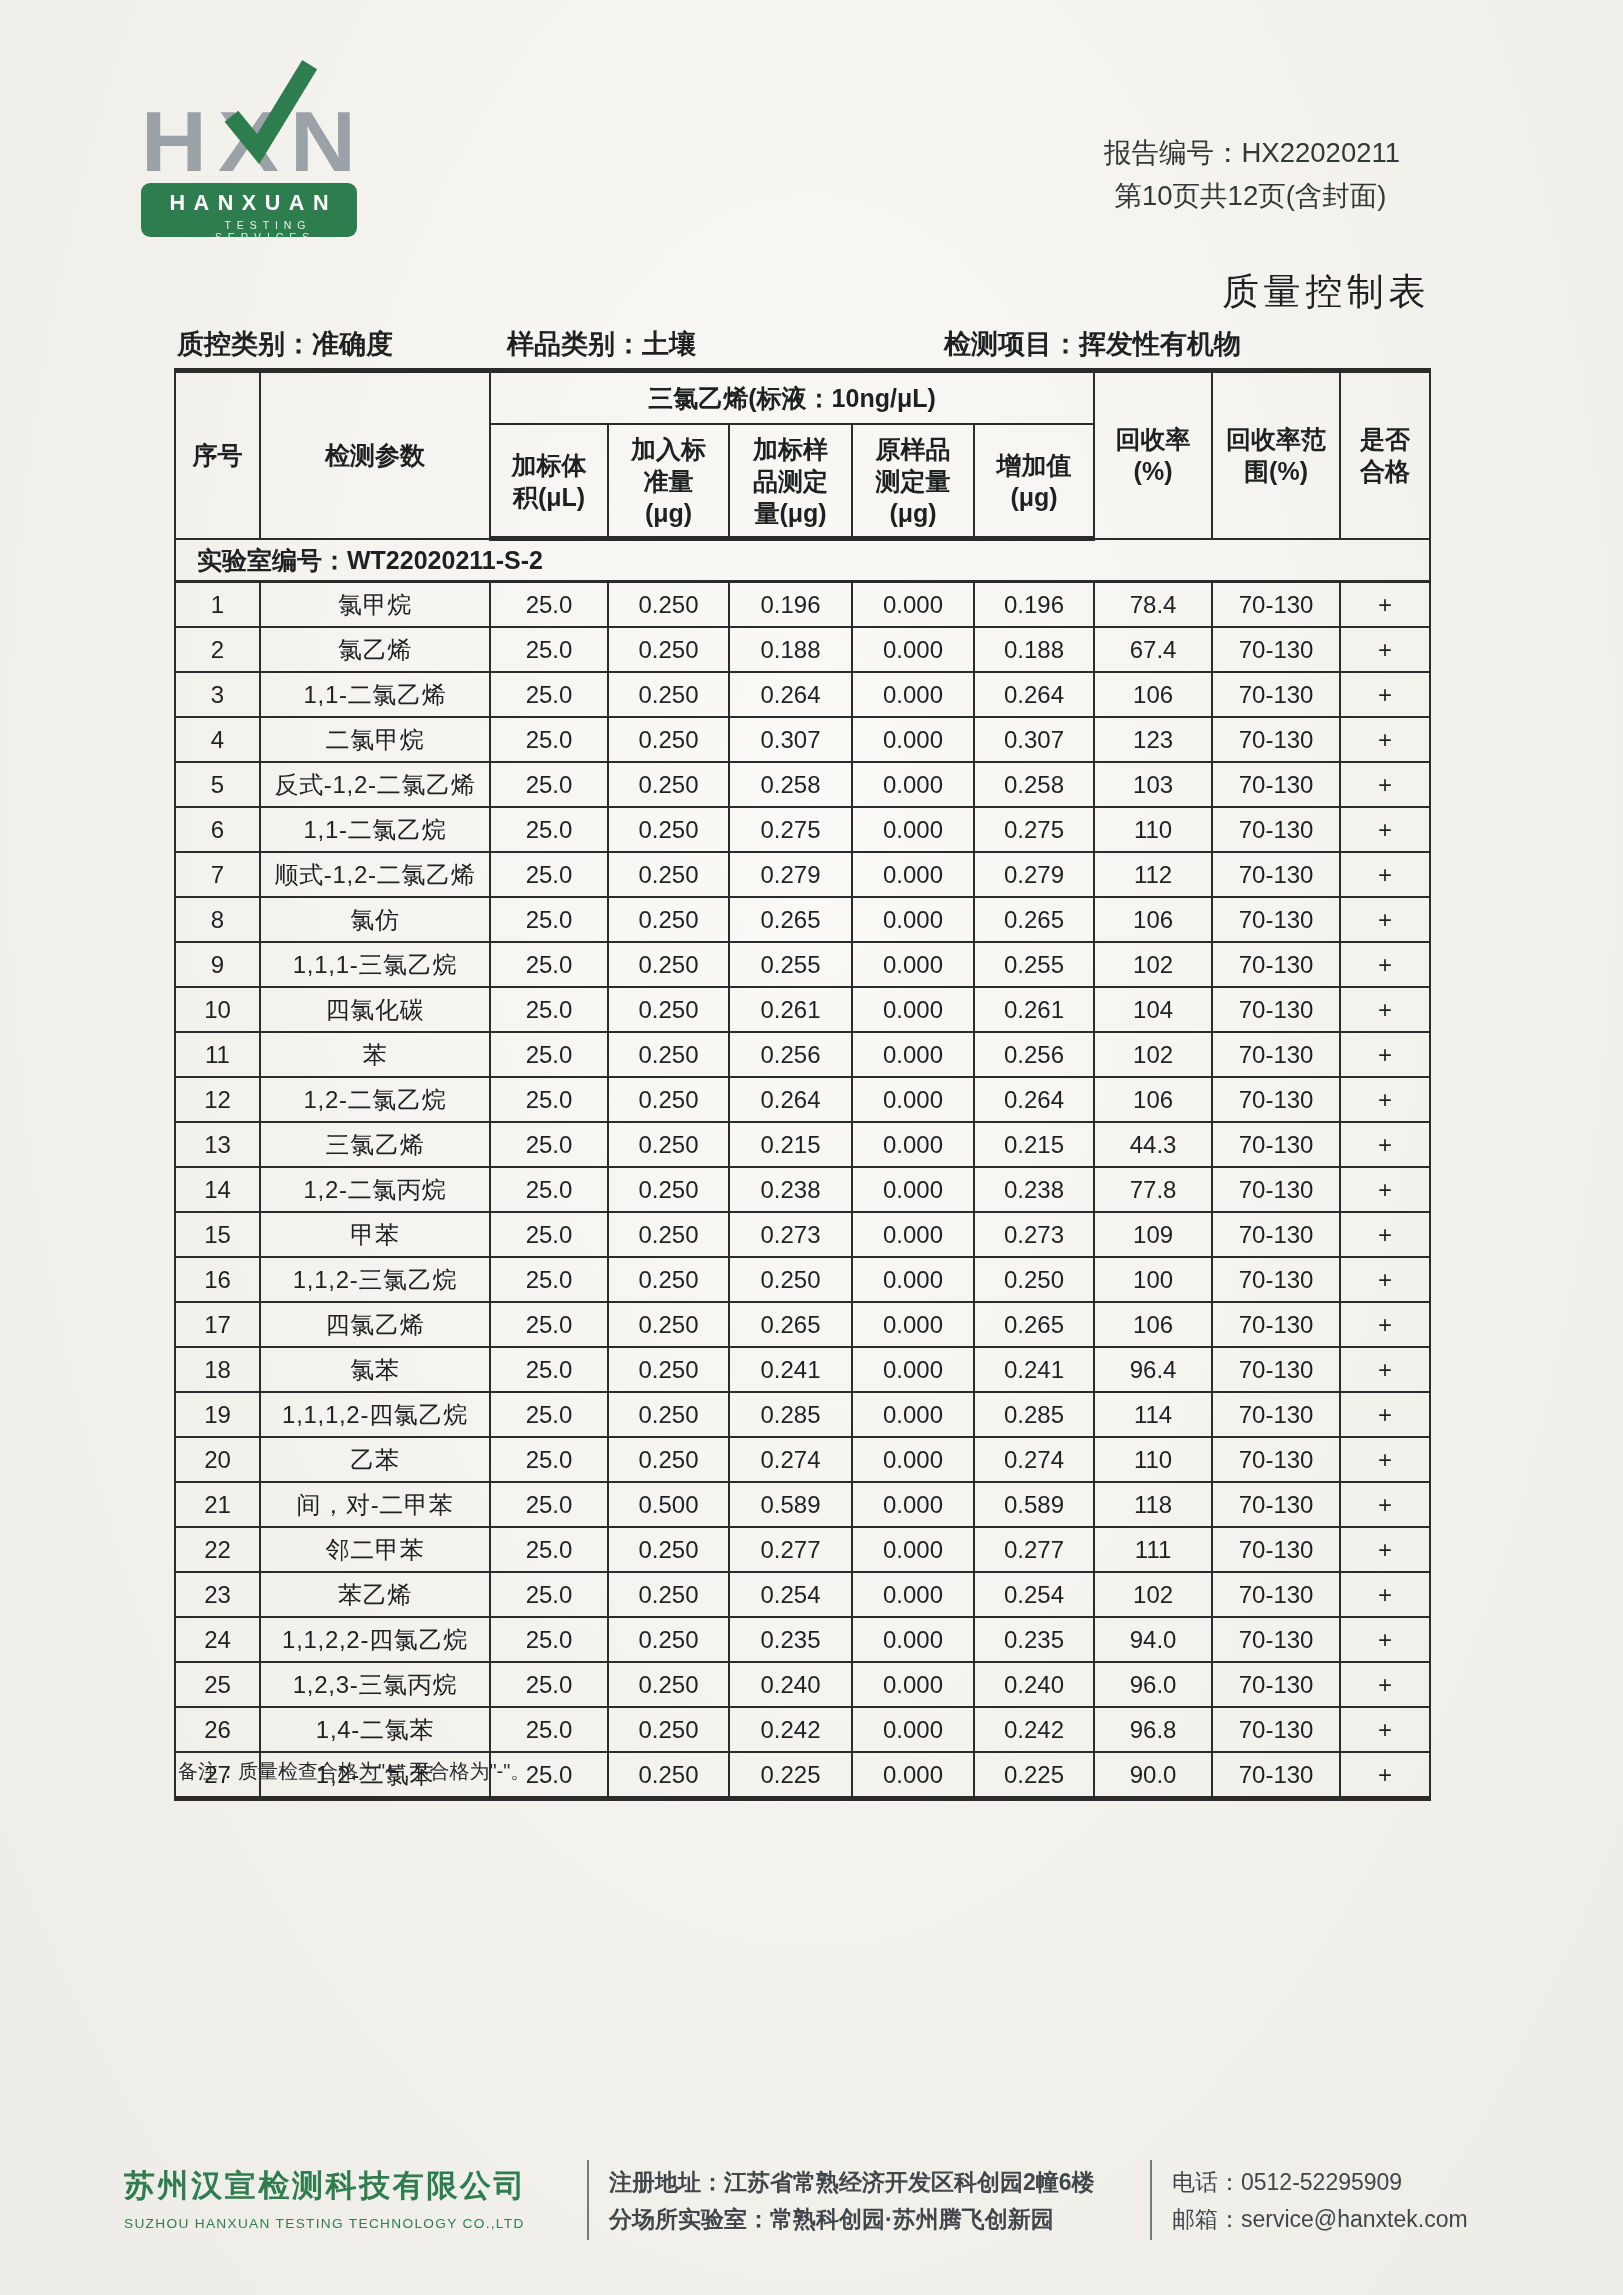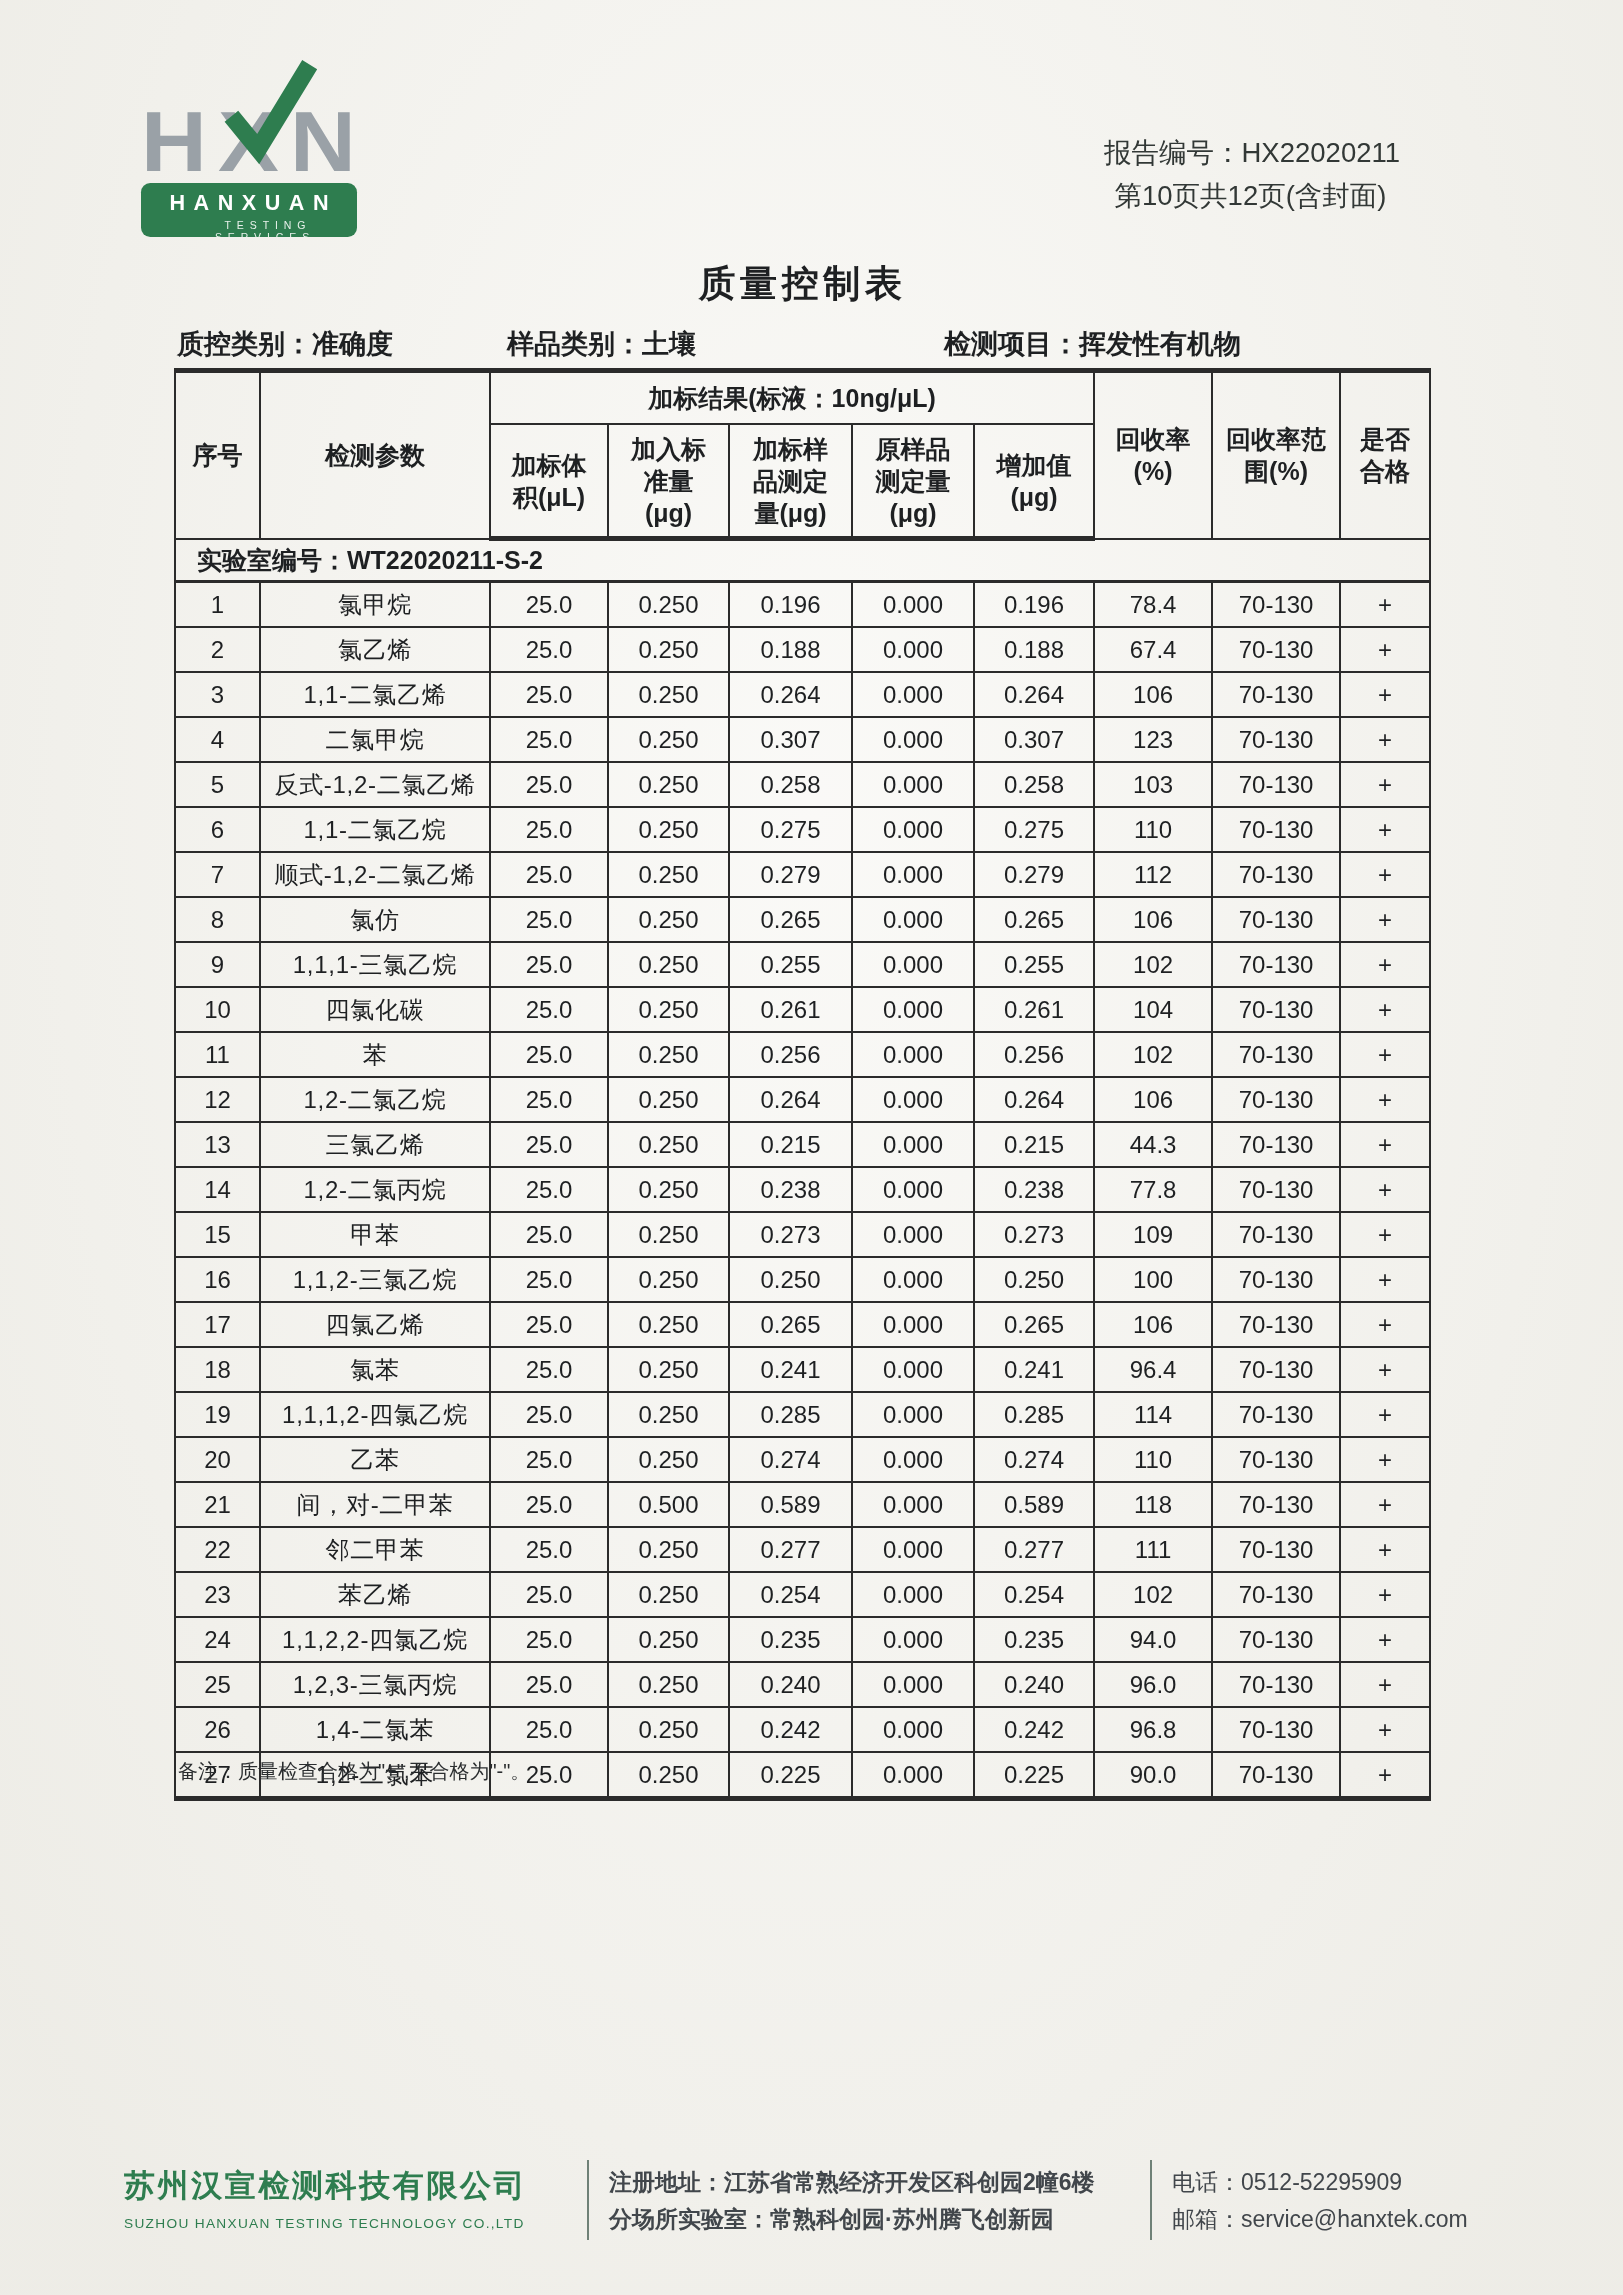--- a/index.html
+++ b/index.html
@@ -30,22 +30,22 @@
     background:var(--brand-green,#2e7d4f); border-radius:9.2px;
     text-align:center; overflow:hidden;
   }
   .logo-name { color:#ffffff; font-size:21.6px; font-weight:600; letter-spacing:8.5px; text-indent:8.5px; margin-top:6.5px; }
   .logo-sub  { color:#e9f2ec; font-size:10.5px; font-weight:400; letter-spacing:5.9px; text-indent:5.9px; margin-top:3.3px;padding-left:32px; }
   
   .report-meta { position:absolute; left:1104px; top:131px; font-size:27.5px; line-height:43px; color:#323836; }
   .report-meta .line2 { padding-left:10.5px; }
   
   .doc-title {
-    position:absolute; left:175px; top:259px; width:1255px; margin:0;
-    text-align:center; font-size:37px; font-weight:700; letter-spacing:4.6px;
+    position:absolute; left:175px; top:267px; width:1255px; margin:0;
+    text-align:right; font-size:37px; font-weight:400; letter-spacing:4.6px;
   }
   .meta-row span { position:absolute; top:326px; font-size:27px; font-weight:700; white-space:nowrap; }
   .meta-qc     { left:177px; }
   .meta-sample { left:507px; }
   .meta-item   { left:944px; }
   
   .qc-table {
     position:absolute; left:174px; top:368px;
     width:1255px; table-layout:fixed; border-collapse:collapse;
     border-top:5.9px solid var(--line,#2b2b2b);
@@ -116,21 +116,21 @@
         <col style="width:122px">
       <col style="width:120px">
         <col style="width:118px">
         <col style="width:128px">
       <col style="width:90px">
     </colgroup>
     <thead>
       <tr class="group-row">
         <th rowspan="2">序号</th>
         <th rowspan="2">检测参数</th>
-        <th colspan="5">加标结果(标液：10ng/μL)</th>
+        <th colspan="5">三氯乙烯(标液：10ng/μL)</th>
         <th rowspan="2">回收率
 (%)</th>
         <th rowspan="2">回收率范
 围(%)</th>
         <th rowspan="2">是否
 合格</th>
       </tr>
       <tr class="sub-row">
         <th>加标体
 积(μL)</th>

